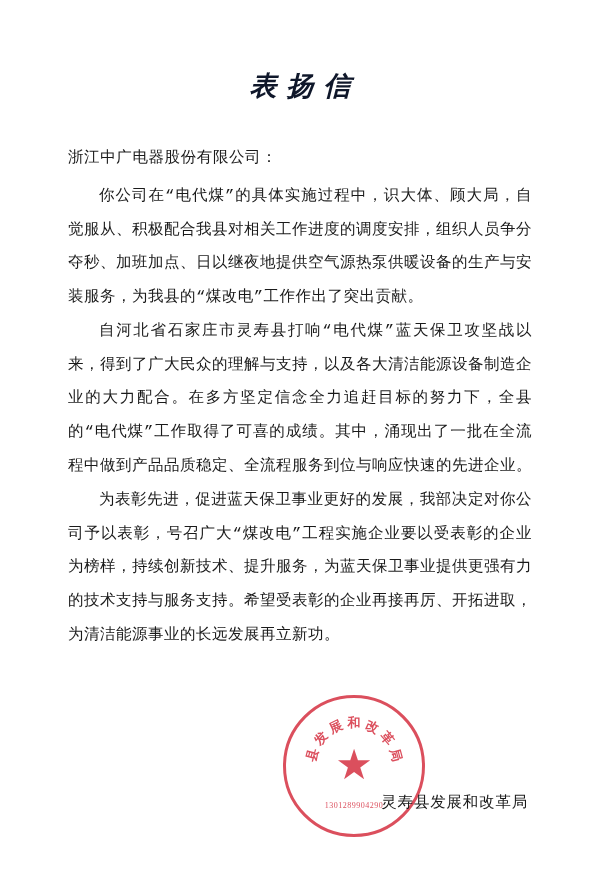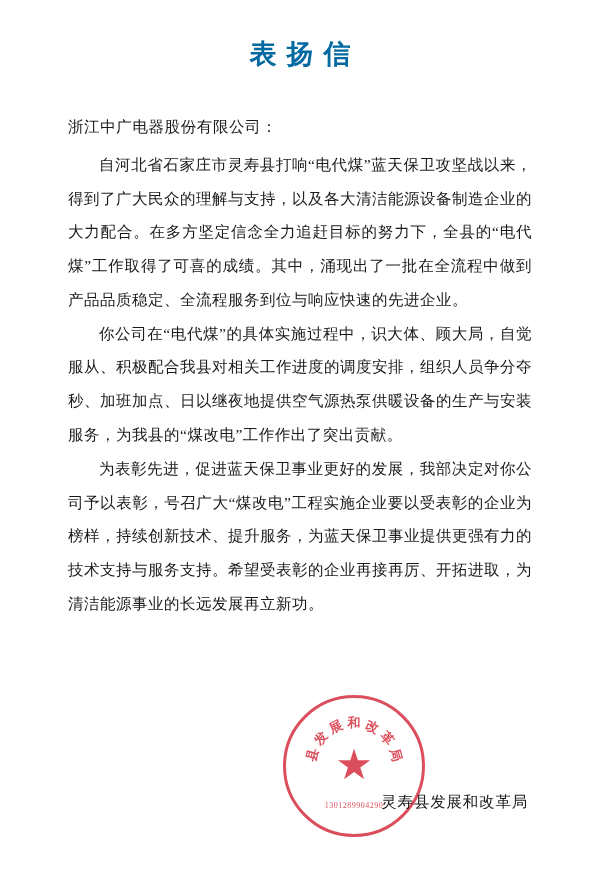--- a/index.html
+++ b/index.html
@@ -16,29 +16,31 @@
     height: 879px;
     background: #ffffff;
     overflow: hidden;
     box-sizing: border-box;
   }
   .doc-title {
     text-align: center;
     font-size: 27px;
     font-weight: bold;
     letter-spacing: 10px;
-    color: #0369a1;
+    color: #0f172a;
     margin: 0;
-    padding-top: 36px;
+    padding-top: 68px;
     padding-left: 10px;
     font-family: "DejaVu Serif", "Liberation Serif", serif;
+    font-style: italic;
   }
   .body-wrap {
     padding: 0 68px 0 68px;
     margin-top: 38px;
+    font-family: Liberation Mono, monospace;
   }
   .salutation {
     font-size: 15.5px;
     color: #1a1a1a;
     line-height: 2.18;
     letter-spacing: 0.6px;
     margin: 0 0 4px 0;
   }
   .para {
     font-size: 15.5px;
@@ -121,22 +123,22 @@
 </style>
 </head>
 <body>
 
 <div class="page">
 
   <h1 class="doc-title">表扬信</h1>
 
   <div class="body-wrap">
     <p class="salutation">浙江中广电器股份有限公司：</p>
+    <p class="para">你公司在“电代煤”的具体实施过程中，识大体、顾大局，自觉服从、积极配合我县对相关工作进度的调度安排，组织人员争分夺秒、加班加点、日以继夜地提供空气源热泵供暖设备的生产与安装服务，为我县的“煤改电”工作作出了突出贡献。</p>
     <p class="para">自河北省石家庄市灵寿县打响“电代煤”蓝天保卫攻坚战以来，得到了广大民众的理解与支持，以及各大清洁能源设备制造企业的大力配合。在多方坚定信念全力追赶目标的努力下，全县的“电代煤”工作取得了可喜的成绩。其中，涌现出了一批在全流程中做到产品品质稳定、全流程服务到位与响应快速的先进企业。</p>
-    <p class="para">你公司在“电代煤”的具体实施过程中，识大体、顾大局，自觉服从、积极配合我县对相关工作进度的调度安排，组织人员争分夺秒、加班加点、日以继夜地提供空气源热泵供暖设备的生产与安装服务，为我县的“煤改电”工作作出了突出贡献。</p>
     <p class="para">为表彰先进，促进蓝天保卫事业更好的发展，我部决定对你公司予以表彰，号召广大“煤改电”工程实施企业要以受表彰的企业为榜样，持续创新技术、提升服务，为蓝天保卫事业提供更强有力的技术支持与服务支持。希望受表彰的企业再接再厉、开拓进取，为清洁能源事业的长远发展再立新功。</p>
   </div>
 
   <div class="seal">
     <div class="seal-ring-text" id="sealArc">
         <span style="transform: rotate(-75deg) translate(-50%, -52px);">县</span>
         <span style="transform: rotate(-50deg) translate(-50%, -52px);">发</span>
         <span style="transform: rotate(-25deg) translate(-50%, -52px);">展</span>
         <span style="transform: rotate(0deg) translate(-50%, -52px);">和</span>
         <span style="transform: rotate(25deg) translate(-50%, -52px);">改</span>

